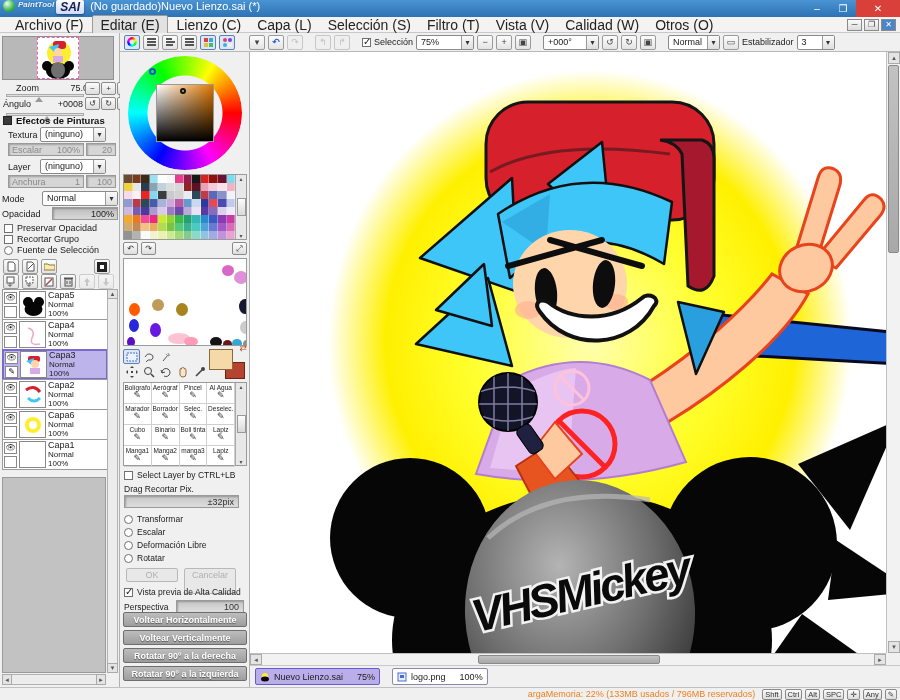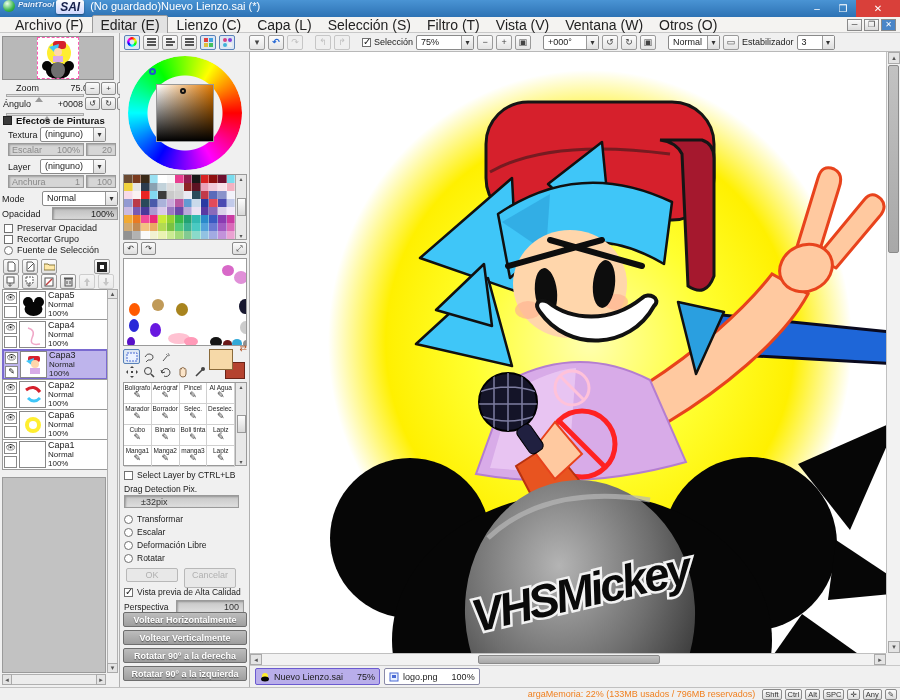--- a/index.html
+++ b/index.html
@@ -98,21 +98,21 @@
   .bigbtn{left:3px;width:124px;height:15px;background:linear-gradient(#bdbdbd,#9e9e9e);border:1px solid #6e6e6e;border-radius:2px;color:#fff;font-weight:bold;font-size:9px;text-align:center;line-height:14px;text-shadow:0 1px 1px rgba(0,0,0,.5);position:absolute;}
 
   
   .canvaswrap{left:250px;top:52px;width:636px;height:601px;background:#fff;overflow:hidden;}
   .vscroll{left:886px;top:52px;width:14px;height:601px;background:#f2f2f2;border-left:1px solid #c0c0c0;}
   .hscroll{left:250px;top:653px;width:636px;height:12px;background:#f2f2f2;border-top:1px solid #c0c0c0;}
   .sthumb{position:absolute;background:linear-gradient(#c2c2c2,#a8a8a8);border:1px solid #8a8a8a;border-radius:2px;}
   .sarrow{position:absolute;width:12px;height:12px;background:#e4e4e4;border:1px solid #aaa;font-size:7px;color:#555;display:flex;align-items:center;justify-content:center;}
 
   
-  .tabbar{left:250px;top:665px;width:650px;height:22px;background:#f0f0f0;display:flex;align-items:center;gap:4px;padding-left:5px;border-top:1px solid #c8c8c8;}
+  .tabbar{left:250px;top:665px;width:650px;height:22px;background:#f0f0f0;display:flex;align-items:center;gap:12px;padding-left:5px;border-top:1px solid #c8c8c8;}
   .tab{height:17px;border:1px solid #8a8aa8;border-radius:2px;display:flex;align-items:center;font-size:9px;padding:0 4px;gap:4px;background:#fff;}
   .tab.active{background:#b9aeea;border-color:#6a5ad0;}
   .tabzoom{margin-left:10px;}
   .statusbar{left:0;top:687px;width:900px;height:13px;background:#f0f0f0;border-top:1px solid #c0c0c0;display:flex;align-items:center;justify-content:flex-end;gap:3px;padding-right:3px;}
   .memtext{color:#f08020;font-size:9px;margin-right:4px;}
   .key{height:11px;background:linear-gradient(#fbfbfb,#dcdcdc);border:1px solid #8a8a8a;border-radius:2px;font-size:7.5px;padding:0 2px;display:flex;align-items:center;color:#333;}
 </style>
 </head>
 <body>
 
@@ -131,21 +131,21 @@
   </div>
 
   <div class="abs menubar">
     <span class="menu-item">Archivo (F)</span>
     <span class="menu-item active">Editar (E)</span>
     <span class="menu-item">Lienzo (C)</span>
     <span class="menu-item">Capa (L)</span>
     <span class="menu-item">Selección (S)</span>
     <span class="menu-item">Filtro (T)</span>
     <span class="menu-item">Vista (V)</span>
-    <span class="menu-item">Ventana (W)</span>
+    <span class="menu-item">Calidad (W)</span>
     <span class="menu-item">Otros (O)</span>
     <div class="mdibtns">
       <div class="mdib">─</div>
       <div class="mdib">❐</div>
       <div class="mdib c">✕</div>
     </div>
   </div>
 
   <div class="abs toolbar">
     <div class="tbtn pressed">
@@ -718,42 +718,42 @@
           <span>▴</span>
           <span class="th"></span>
           <span>▾</span>
         </div>
     </div>
 
     <div class="abs optrow" style="left:0;top:418px">
         <span class="chkbox"></span>
         <span>Select Layer by CTRL+LB</span>
       </div>
-    <div class="abs" style="left:4px;top:432px;font-size:8.5px">Drag Detection Pix.</div>
-    <div class="abs sunken" style="left:4px;top:443px;width:115px;height:13px;padding:0 16px;color:#333;background:linear-gradient(#c6c6c6,#dedede)">
+    <div class="abs" style="left:4px;top:432px;font-size:8.5px">Drag Recortar Pix.</div>
+    <div class="abs sunken" style="left:4px;top:443px;width:115px;height:13px;justify-content:flex-end;padding:0 4px;color:#333;background:linear-gradient(#c6c6c6,#dedede)">
         <span>±32pix</span>
       </div>
     <div class="abs optrow" style="left:0;top:462px">
         <span class="radio"></span>
         <span>Transformar</span>
       </div>
     <div class="abs optrow" style="left:0;top:475px">
         <span class="radio"></span>
         <span>Escalar</span>
       </div>
     <div class="abs optrow" style="left:0;top:488px">
         <span class="radio"></span>
         <span>Deformación Libre</span>
       </div>
     <div class="abs optrow" style="left:0;top:501px">
         <span class="radio"></span>
         <span>Rotatar</span>
       </div>
     <div class="abs gbtn" style="left:6px;top:516px;width:52px;height:14px;line-height:13px">OK</div>
-    <div class="abs gbtn" style="left:64px;top:516px;width:52px;height:20px;line-height:13px">Cancelar</div>
+    <div class="abs gbtn" style="left:64px;top:516px;width:52px;height:26px;line-height:13px">Cancelar</div>
     <div class="abs optrow" style="left:0;top:535px">
         <span class="chkbox on"></span>
         <span>Vista previa de Alta Calidad</span>
       </div>
     <div class="abs srow" style="left:4px;top:548px;width:120px">
       <span style="font-size:8.5px">Perspectiva</span>
       <div class="sunken" style="width:68px;height:13px;margin-left:auto;justify-content:flex-end;padding:0 4px;color:#333;background:linear-gradient(#c6c6c6,#dedede)">
           <span>100</span>
         </div>
     </div>

